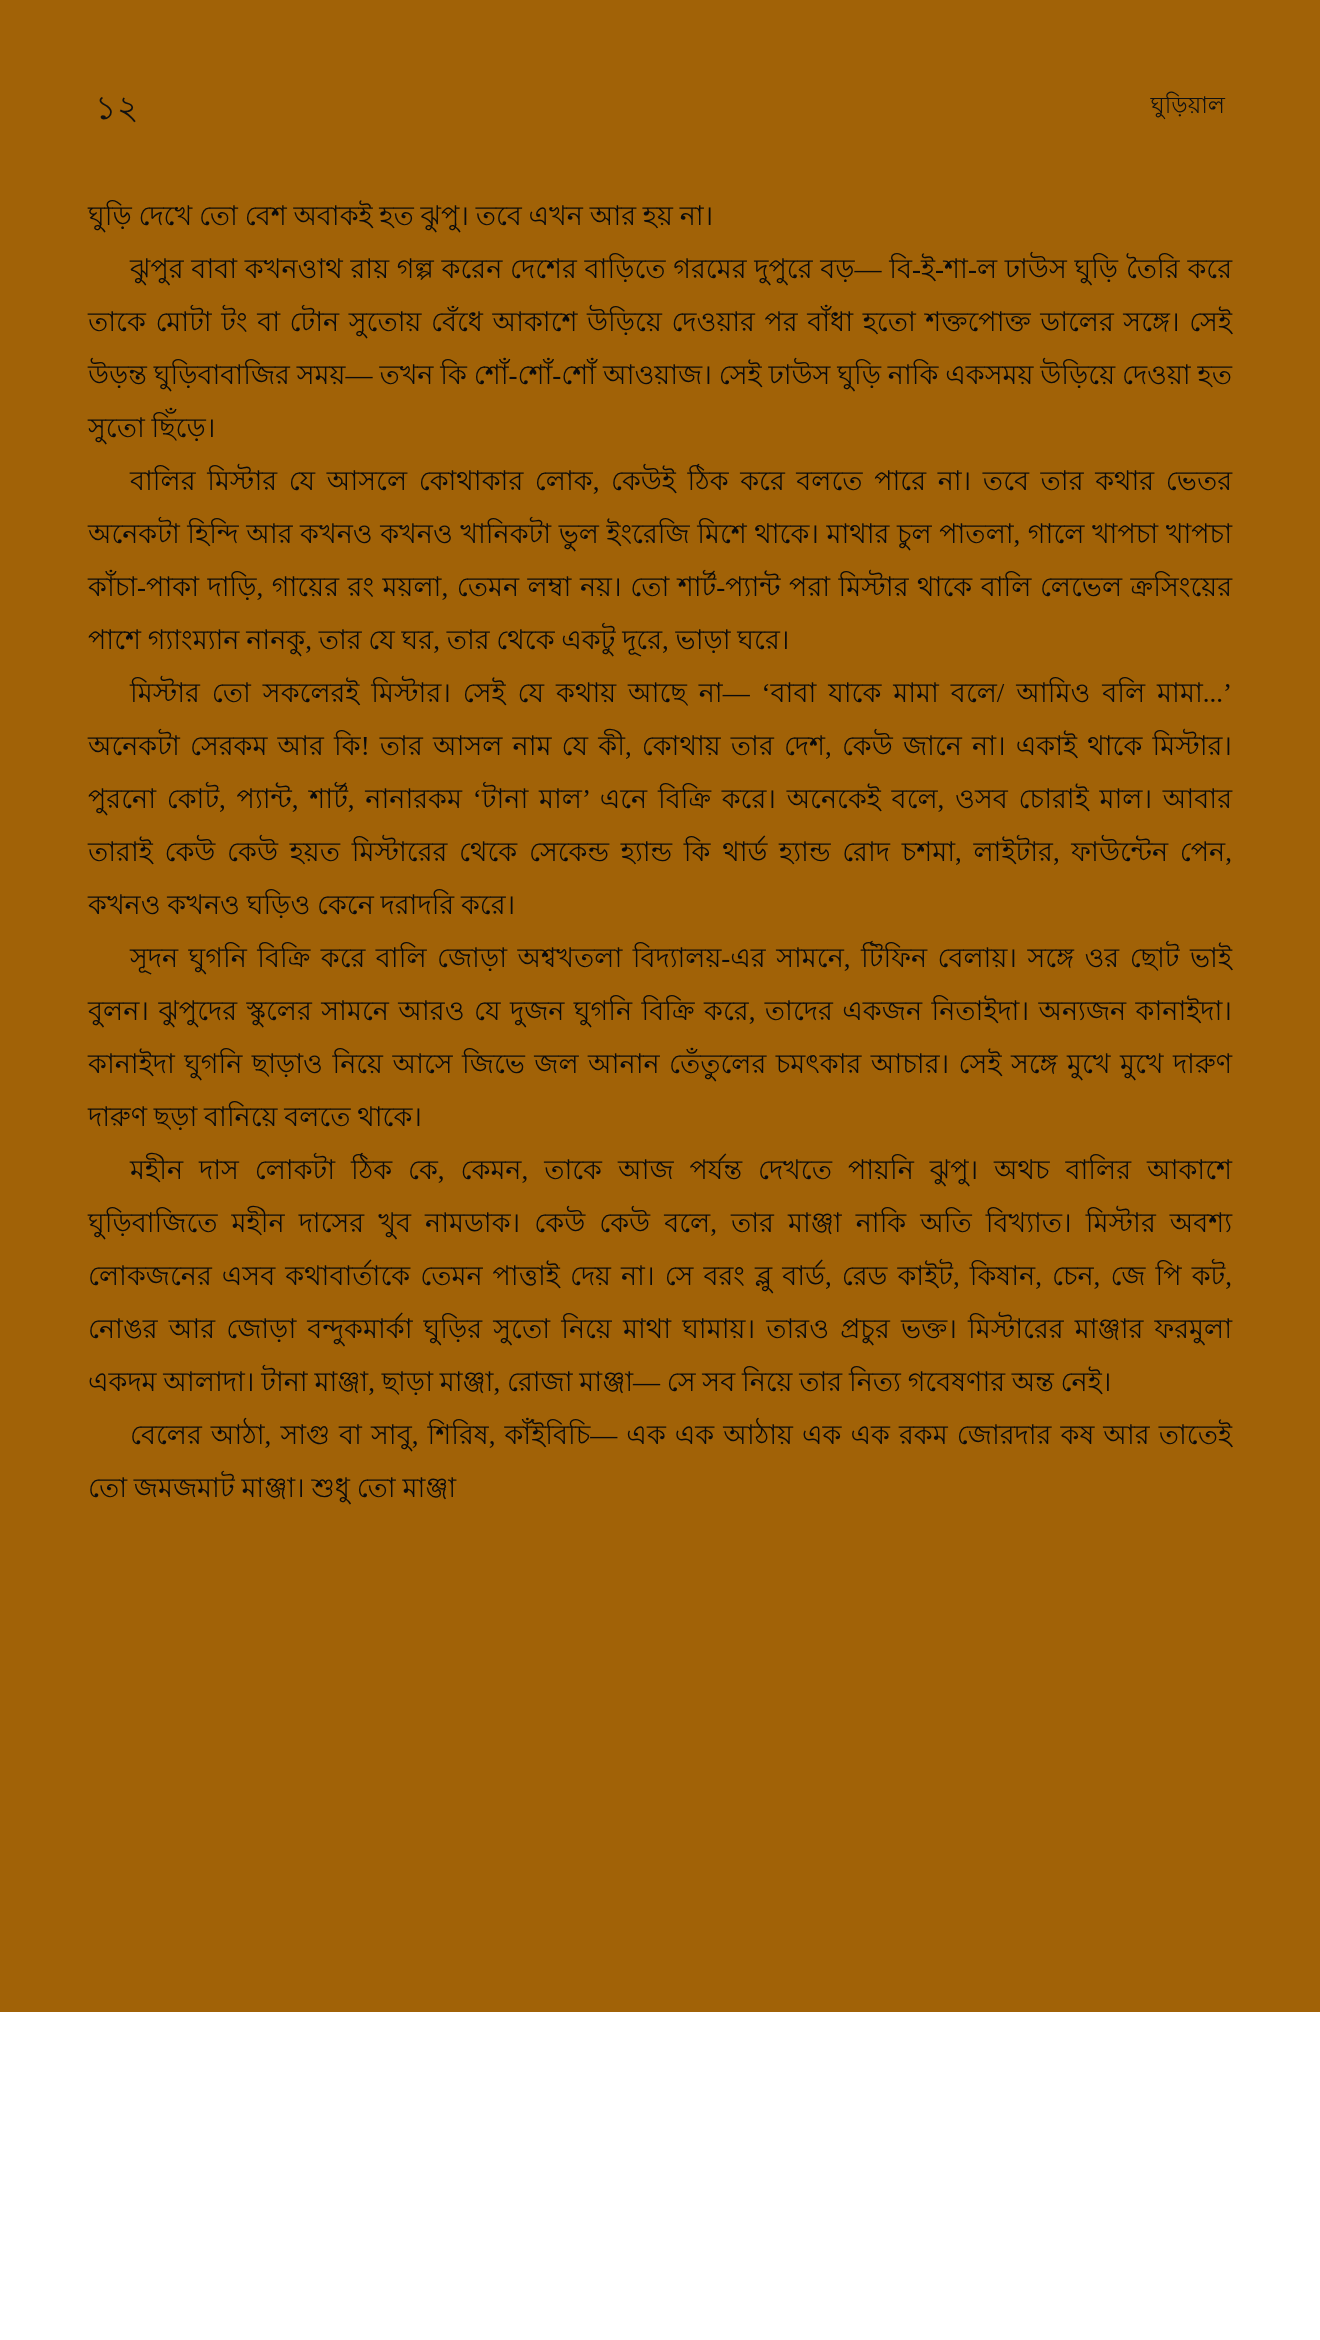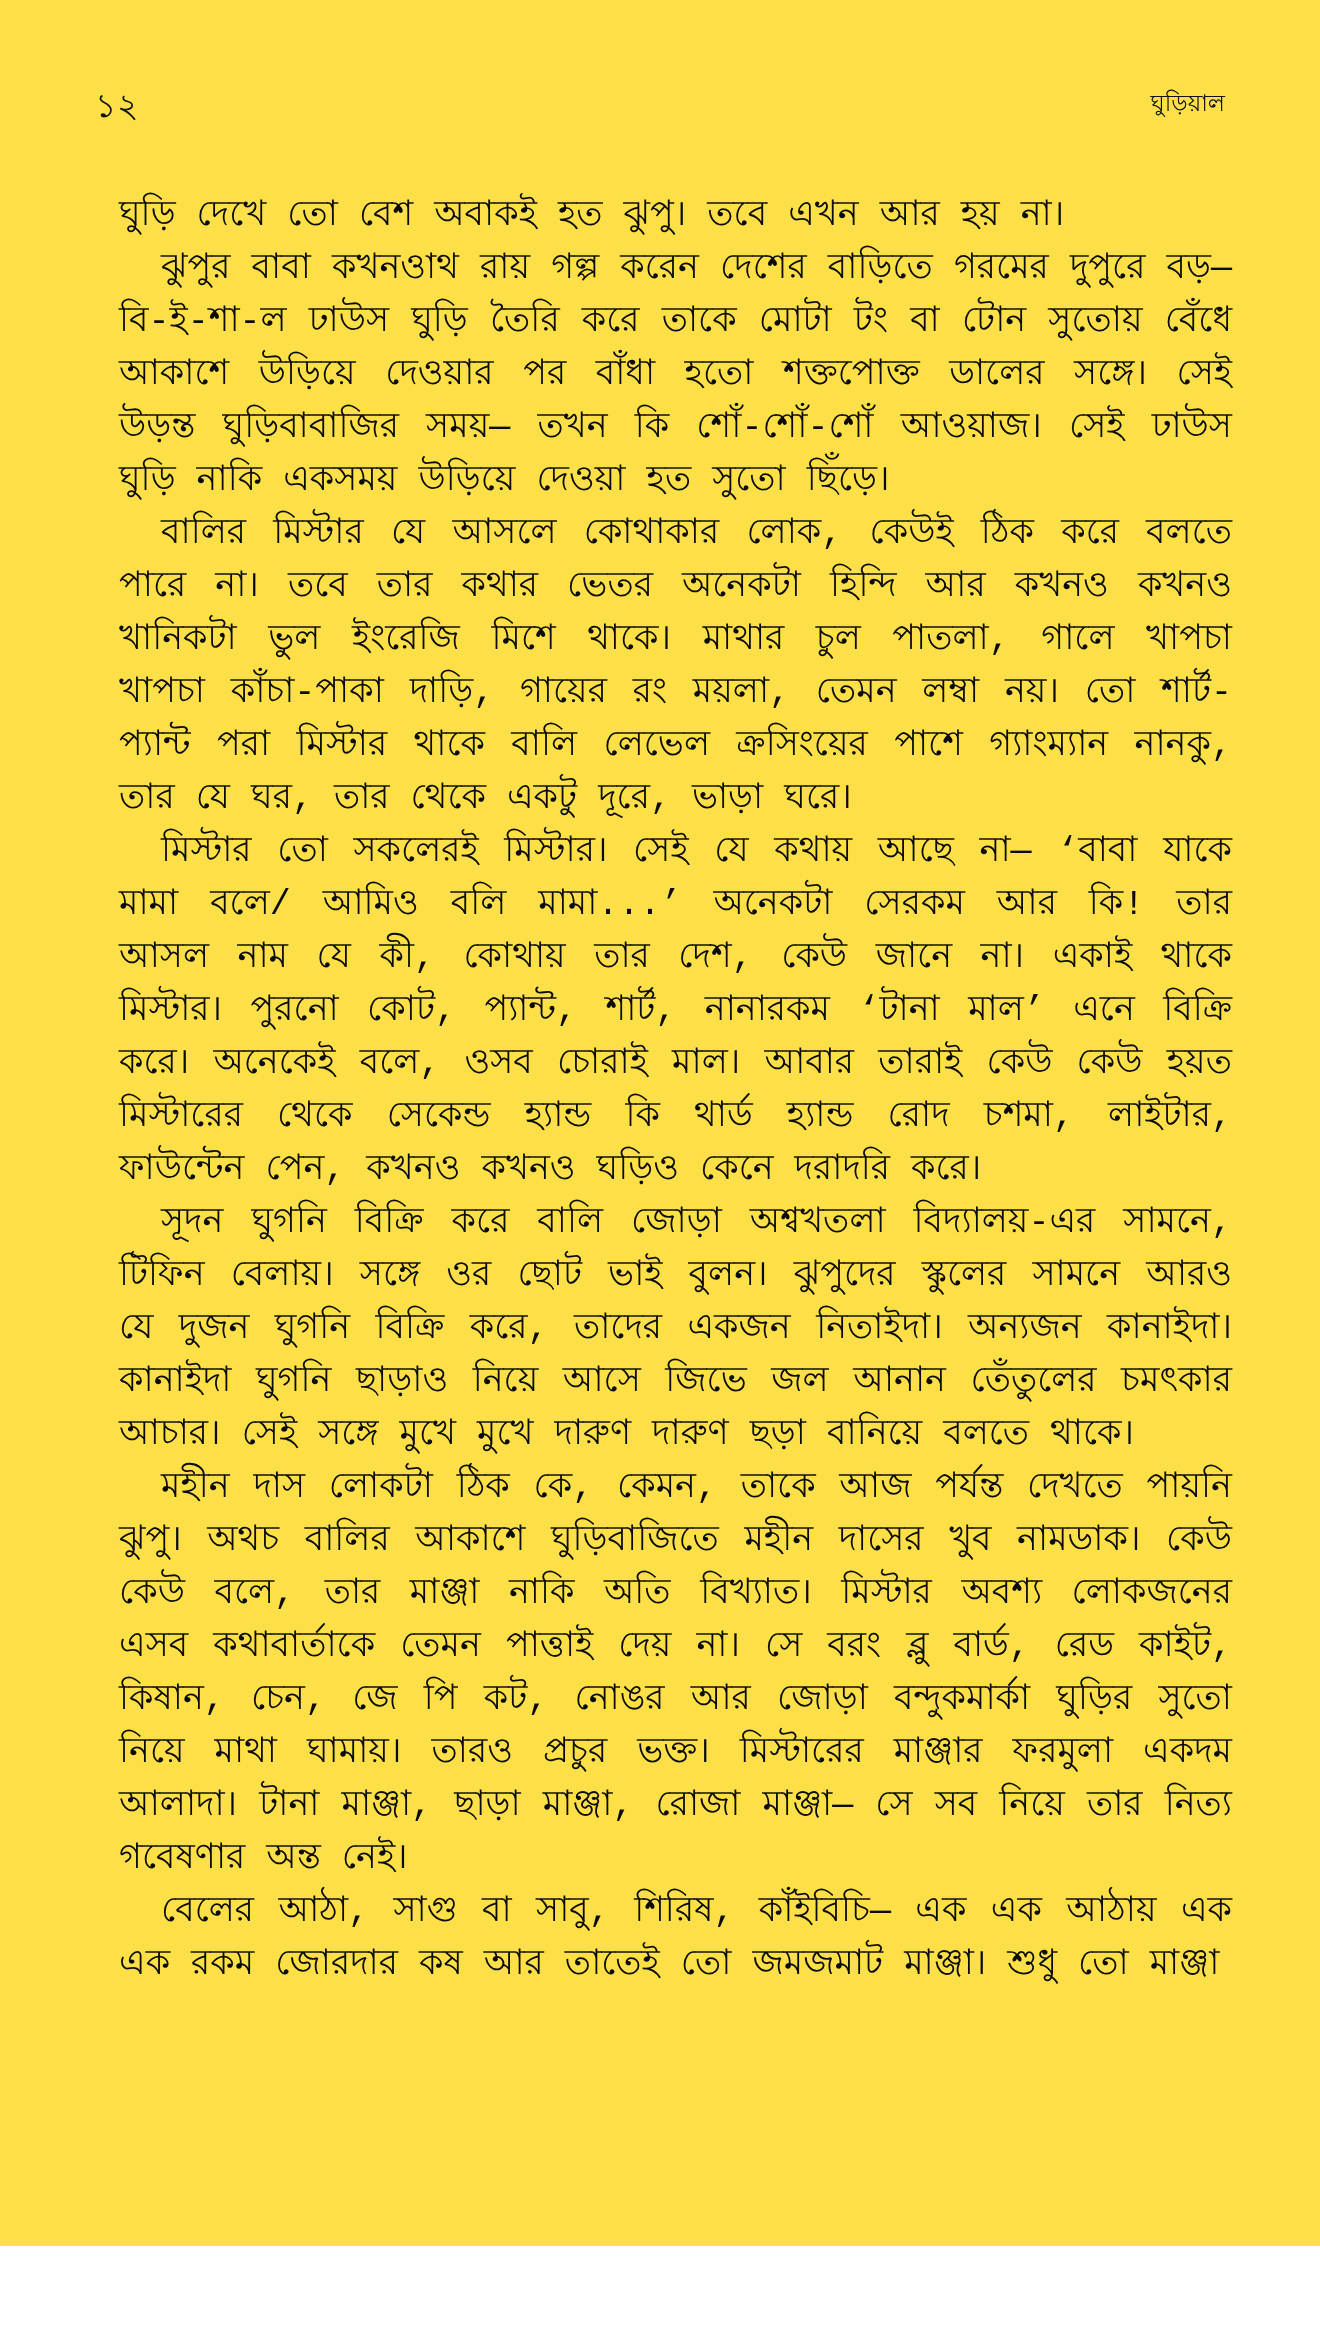--- a/index.html
+++ b/index.html
@@ -12,23 +12,22 @@
     height: 2340px;
     font-family: "Liberation Serif", "DejaVu Serif", serif;
     color: #111111;
     position: relative;
     overflow: hidden;
   }
   .page {
     position: absolute;
     left: 0; top: 0;
     width: 1320px;
-    height: 2246px;
-    background: #fde047;
-    font-family: Liberation Mono, monospace;
+    height: 2012px;
+    background: #a16207;
   }
   .header {
     position: absolute;
     left: 95px;
     right: 95px;
     top: 92px;
     height: 50px;
   }
   .page-number {
     position: absolute;
@@ -48,26 +47,25 @@
     font-size: 23px;
     color: #111;
     line-height: 1;
     padding-left: 40px;
   }
   .body-text {
     position: absolute;
     left: 88px;
     right: 88px;
     top: 190px;
-    font-size: 35px;
+    font-size: 27px;
     line-height: 53px;
     text-align: justify;
     text-justify: inter-word;
     color: #0b0b0b;
-    margin-left: 31px;
   }
   .body-text p {
     margin: 0;
     text-indent: 0;
   }
   .body-text p.indent {
     text-indent: 42px;
   }
 </style>
 </head>

